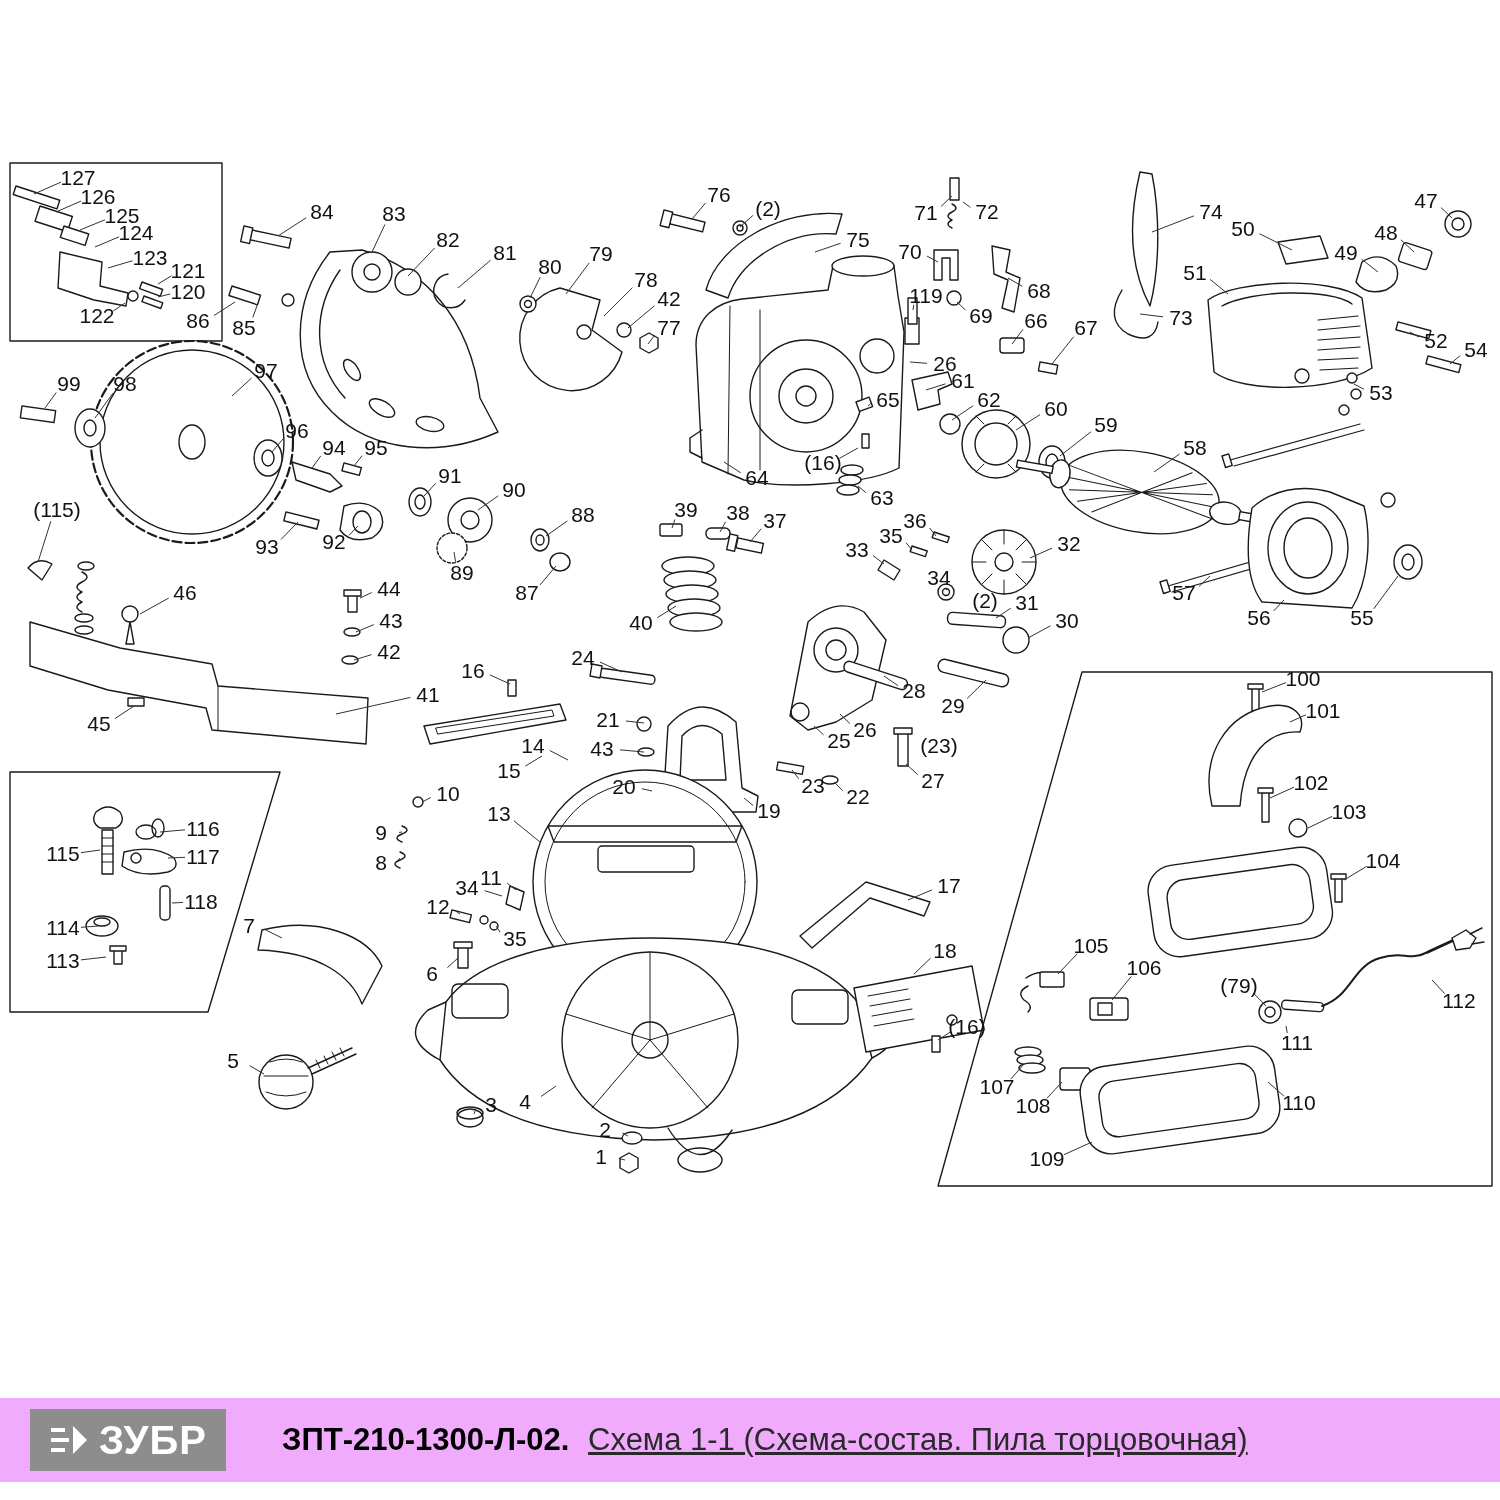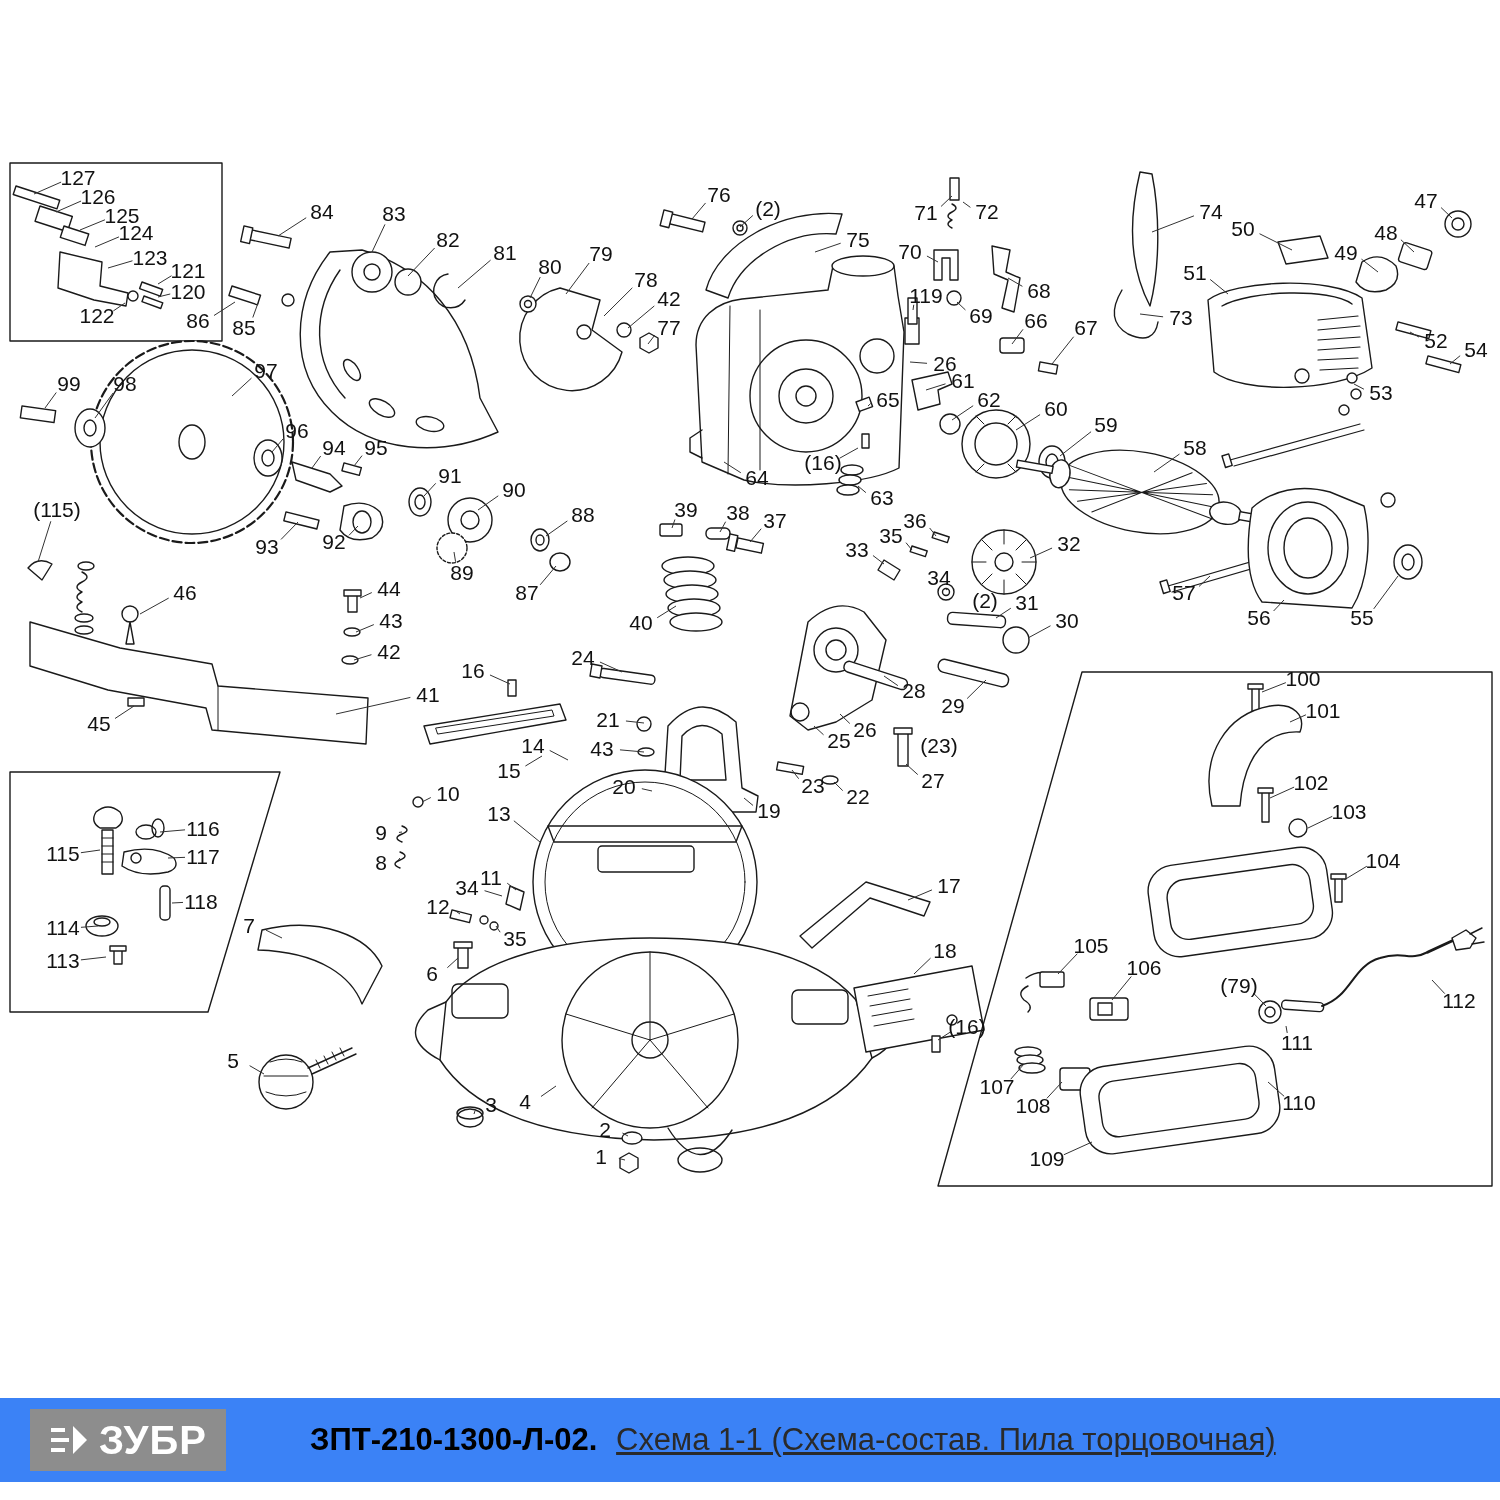--- a/index.html
+++ b/index.html
@@ -3,31 +3,31 @@
 <meta charset="utf-8">
 <style>
   html,body{margin:0;padding:0;}
   body{
     width:1500px;height:1500px;position:relative;background:#ffffff;
     font-family:"Liberation Sans","DejaVu Sans",sans-serif;overflow:hidden;
   }
   #diagram{position:absolute;left:0;top:0;}
   .footer{
     position:absolute;left:0;right:0;top:1398px;height:84px;
-    background:#3b82f6;display:flex;align-items:center;
+    background:#f0abfc;display:flex;align-items:center;
   }
   .logo{
     margin-left:30px;width:196px;height:62px;background:#8d8d8d;
     display:flex;align-items:center;justify-content:center;gap:10px;
     color:#ffffff;font-weight:bold;font-size:40px;letter-spacing:1px;
     flex:0 0 auto;
   }
   .logo svg{display:block;}
   .caption{margin-left:56px;font-size:31px;color:#1a1a1a;white-space:nowrap;}
-  .caption .model{font-weight:bold;color:#000000;margin-left:28px;}
+  .caption .model{font-weight:bold;color:#000000;}
   .caption .desc{font-weight:normal;color:#2a2a2a;margin-left:10px;text-decoration:underline;}
 </style>
 </head>
 <body>
 
 <svg id="diagram" viewBox="0 0 1500 1385" width="1500" height="1385" xmlns="http://www.w3.org/2000/svg">
   <g fill="#ffffff" stroke="#1a1a1a" stroke-width="1.4" stroke-linejoin="round" stroke-linecap="round">
 
     <g>
       <rect x="10" y="163" width="212" height="178" fill="none"></rect>

